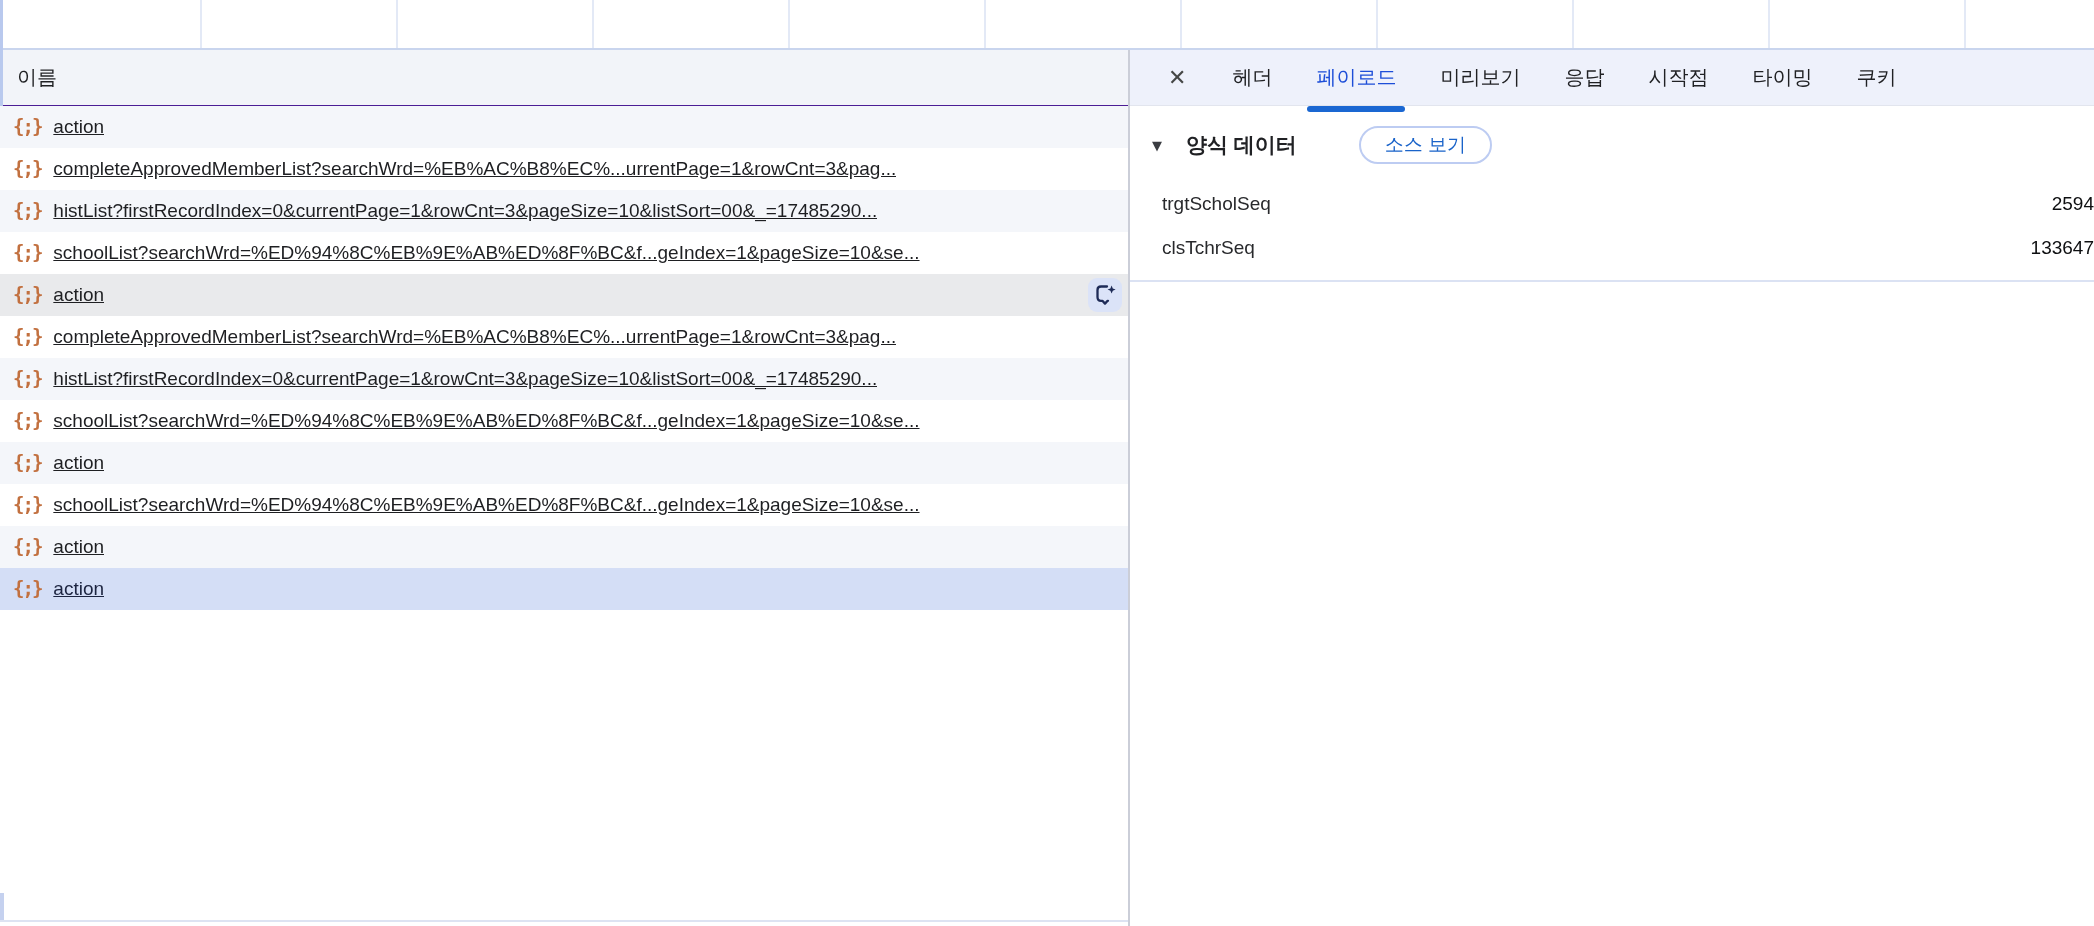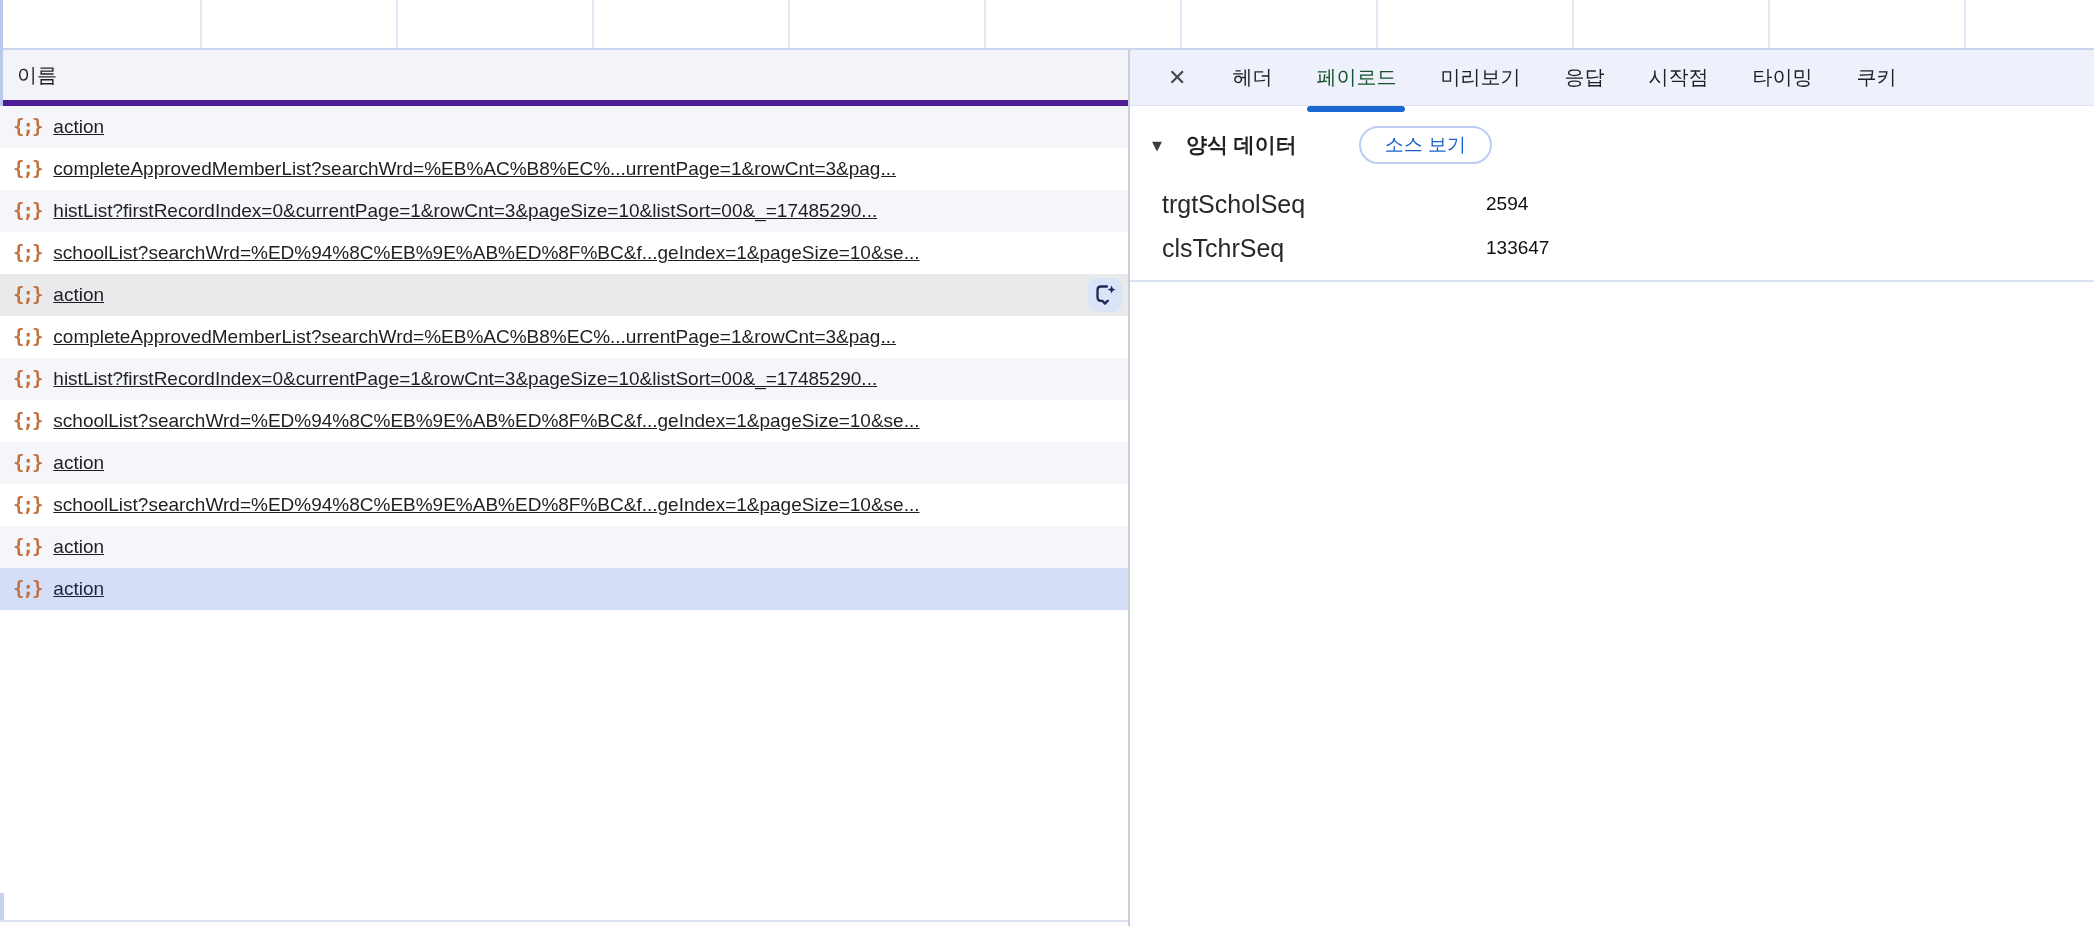--- a/index.html
+++ b/index.html
@@ -34,21 +34,21 @@
     background: #dde3f2; z-index: 5;
   }
 
   
   .left-panel { position: absolute; left: 0; top: 50px; width: 1128px; height: 876px; background: #fff; }
   .panel-divider { position: absolute; left: 1128px; top: 50px; width: 2px; height: 876px; background: #cbced8; z-index: 6; }
   .right-panel { position: absolute; left: 1130px; top: 50px; width: 964px; height: 876px; background: #fff; }
 
   
   .name-header {
-    height: 56px; background: #f2f4f9; border-bottom: 6px solid #4c1d95;
+    height: 56px; background: #f2f4f9; border-bottom: 1px solid #4c1d95;
     display: flex; align-items: center; padding-left: 17px;
     font-size: 20px; color: #1f2023; cursor: default;
   }
 
   
   .rows { position: relative; }
   .req-row {
     height: 42px; display: flex; align-items: center;
     padding-left: 13px; background: #ffffff;
     font-size: 19px; color: #1e1f22;
@@ -82,21 +82,21 @@
     background: none; border: none; font-size: 22px; color: #454746;
     padding: 0 10px; margin: 0 14px 0 14px; cursor: pointer;
     font-family: "DejaVu Sans", sans-serif; line-height: 1;
   }
   .tab {
     position: relative; height: 68px; display: flex; align-items: center;
     padding: 0 15px; margin: 0 7px; font-size: 20px; color: #202124;
     background: none; border: none; cursor: pointer;
     font-family: "Liberation Sans", sans-serif;
   }
-  .tab.active { color: #14532d; }
+  .tab.active { color: #1d4ed8; }
   .tab.active::after {
     content: ""; position: absolute; left: 6px; right: 6px; bottom: 0;
     height: 6px; border-radius: 3px; background: #1a67d2;
   }
 
   
   .payload { padding: 16px 0 0 0; }
   .section-row { display: flex; align-items: center; height: 46px; padding-left: 22px; }
   .disclosure {
     font-size: 13px; color: #3b3d42; margin-right: 8px; cursor: pointer;
@@ -109,22 +109,22 @@
     color: #1a63c9; font-size: 19px; cursor: pointer;
     font-family: "Liberation Sans", sans-serif;
     display: inline-flex; align-items: center;
   }
   .pill-btn.second { margin-left: 60px; }
   .params { margin-top: 14px; }
   .param-row {
     display: grid; grid-template-columns: 324px 1fr; align-items: center;
     height: 44px; padding-left: 32px;
   }
-  .param-name { font-size: 25px; color: #28292c; }
-  .param-value { font-size: 19px; color: #0e0f11; }
+  .param-name { font-size: 19px; color: #28292c; }
+  .param-value { font-size: 19px; color: #0e0f11; text-align: right; }
   .payload-divider { margin-top: 10px; height: 2px; background: #dbe2f3; width: 100%; }
 </style>
 </head>
 <body>
 
 <div id="app">
 
   <div class="overview"></div>
   <div class="left-edge-top"></div>
   <div class="left-edge-bottom"></div>

